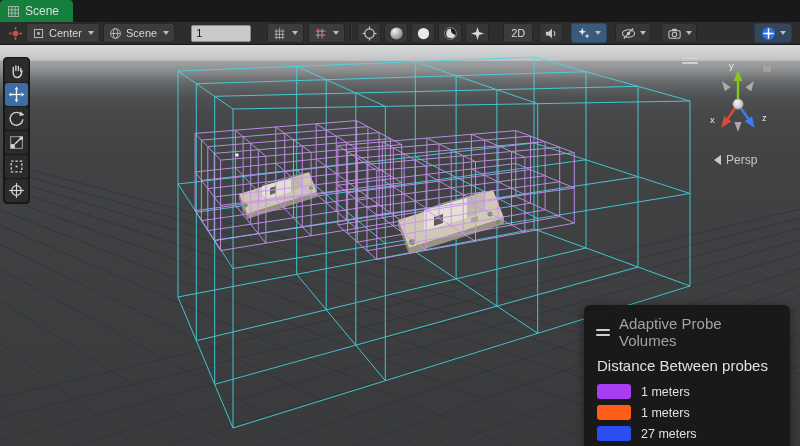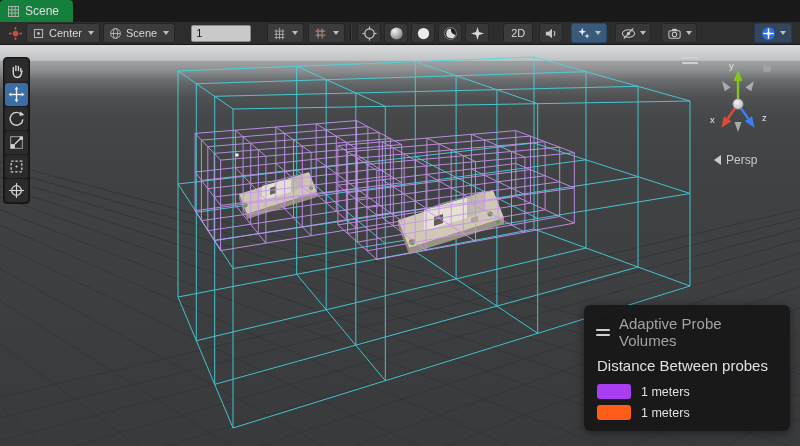--- a/index.html
+++ b/index.html
@@ -599,14 +599,18 @@
     </div>
     <div class="legend-sub">Distance Between probes</div>
     <div class="legend-row">
       <span class="swatch" style="background: rgb(169, 61, 242);"></span>
       <span class="legend-label">1 meters</span>
     </div>
     <div class="legend-row">
       <span class="swatch" style="background: rgb(255, 92, 23);"></span>
       <span class="legend-label">1 meters</span>
     </div>
+    <div class="legend-row">
+      <span class="swatch" style="background: rgb(43, 77, 242);"></span>
+      <span class="legend-label">27 meters</span>
+    </div>
   </div>
 </div>
 
 </body></html>

